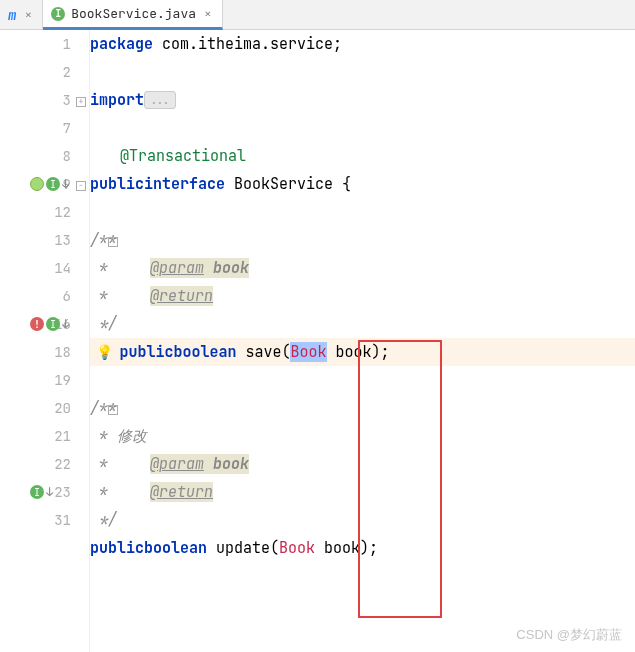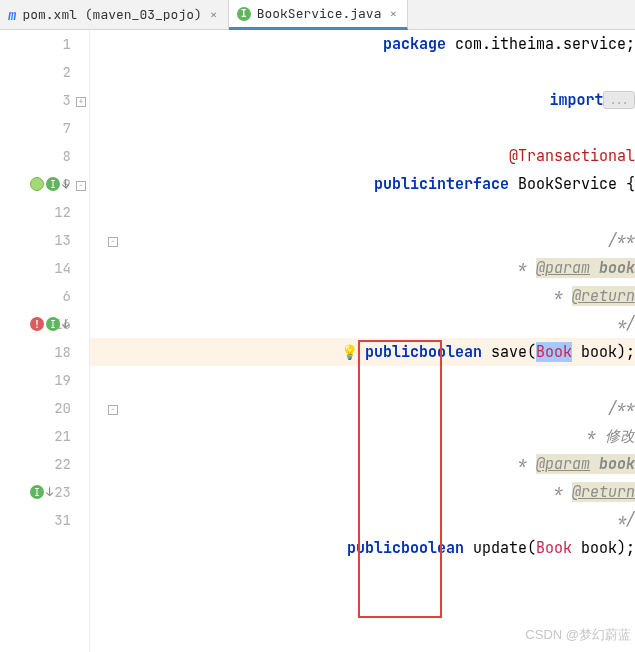--- a/index.html
+++ b/index.html
@@ -109,29 +109,28 @@
     }
     .code-area {
       flex: 1;
       position: relative;
     }
     .line {
       height: 28px;
       display: flex;
       align-items: center;
       white-space: pre;
-      justify-content: flex-end;
     }
     .line.error-line {
       background: #fdf3e7;
     }
     .kw { color: #0033b3; font-weight: bold; }
-    .ann { color: #b91c1c; padding-left: 30px; }
+    .ann { color: #15803d; padding-left: 30px; }
     .com { color: #8c8c8c; font-style: italic; }
-    .doc-tag { color: #8c8c8c; font-style: italic; text-decoration: underline; background: #e8e6d0; }
+    .doc-tag { color: #8c8c8c; font-style: italic; text-decoration: underline; background: #e8e6d0; margin-left: 33px; }
     .doc-param { font-style: italic; font-weight: bold; color: #888; background: #e8e6d0; }
     .err { color: #c7254e; }
     .err.sel { background: #a6c8ff; }
     .pkg { color: #000; }
     .fold { color: #adadad; background: #e8e8e8; border: 1px solid #ccc; padding: 0 4px; border-radius: 3px; font-size: 12px; }
     .fold-gutter {
       position: absolute;
       left: -14px;
       color: #adadad;
       font-size: 11px;
@@ -147,34 +146,33 @@
       font-size: 9px;
       line-height: 1;
     }
     .red-box {
       position: absolute;
       border: 2px solid #e04040;
       pointer-events: none;
     }
     .watermark {
       position: absolute;
-      right: 4px;
+      right: 13px;
       bottom: 8px;
       color: #c6c6c6;
       font-size: 13px;
       font-family: sans-serif;
     }
   </style>
 </head>
 <body>
 
 <div class="tabs">
   <div class="tab">
     <span class="m-icon">m</span>
-    <span>pom.xml (maven_03_pojo)</span>
     <span class="close">×</span>
   </div>
   <div class="tab active">
     <span class="i-icon">I</span>
     <span>BookService.java</span>
     <span class="close">×</span>
   </div>
 </div>
 
 <div class="editor">

